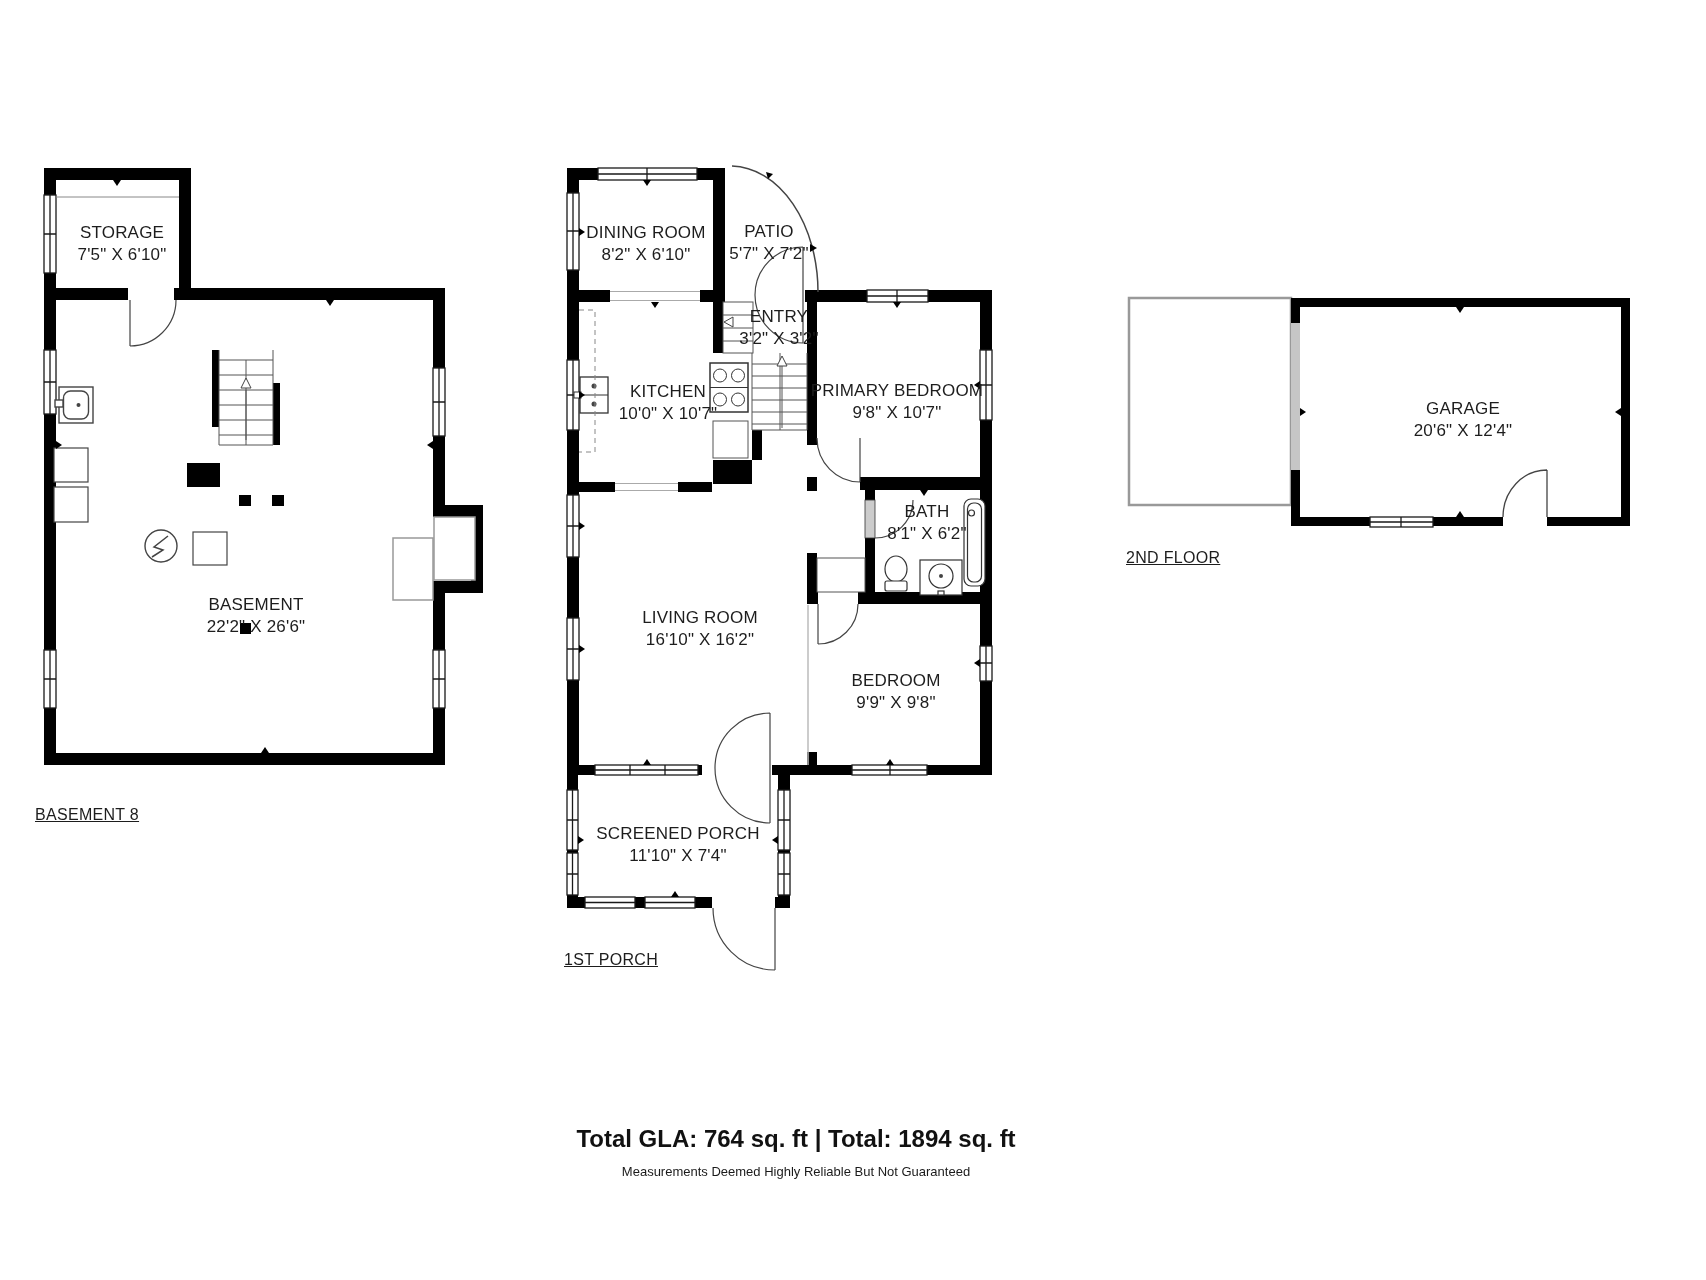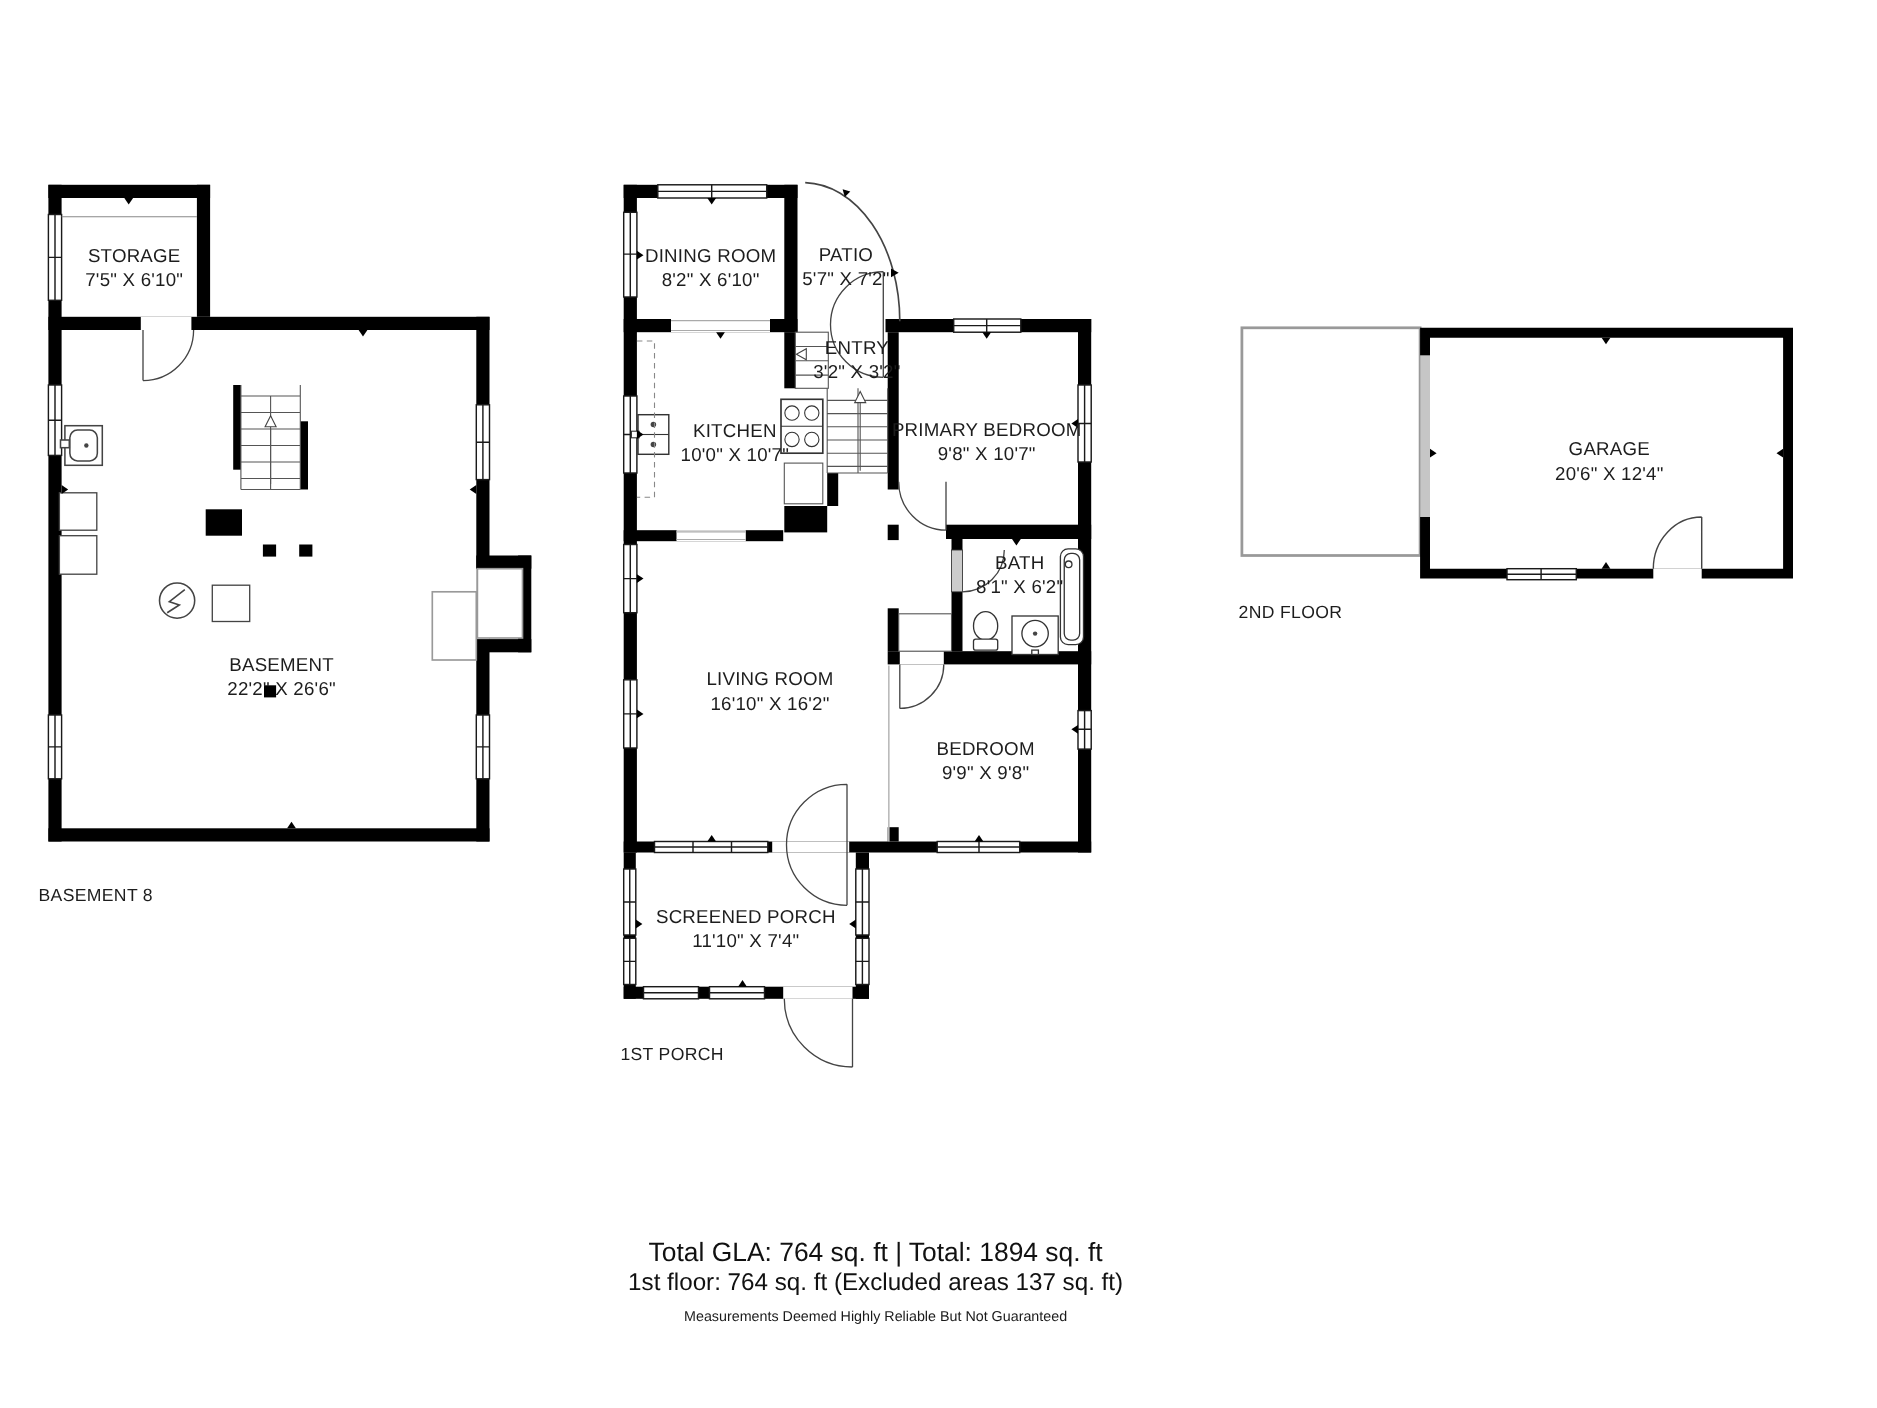--- a/index.html
+++ b/index.html
@@ -1,23 +1,23 @@
 <!DOCTYPE html>
 <html><head>
 <meta charset="utf-8">
 <style>
   html,body{margin:0;padding:0;background:#ffffff;}
   #canvas{position:relative;width:1706px;height:1280px;background:#ffffff;overflow:hidden;
           font-family:"Liberation Sans",sans-serif;}
   .plan{position:absolute;}
   .room-label{position:absolute;transform:translateX(-50%);text-align:center;
               font-size:17px;line-height:22px;color:#1d1d1d;letter-spacing:.2px;white-space:nowrap;}
-  .floor-label{position:absolute;font-size:16px;color:#1d1d1d;letter-spacing:.3px;white-space:nowrap;}
+  .floor-label{position:absolute;font-size:16px;color:#1d1d1d;letter-spacing:.3px;white-space:nowrap;text-decoration:underline;}
   .summary{position:absolute;left:396px;top:1124px;width:800px;text-align:center;color:#111;}
-  .summary .total{font-weight:normal;font-size:24px;line-height:29px;}
+  .summary .total{font-weight:bold;font-size:24px;line-height:29px;}
   .summary .line{font-size:22px;line-height:25px;}
   .summary .disclaimer{margin-top:11px;font-size:13px;color:#1a1a1a;}
 </style>
 </head>
 <body>
 
 <div id="canvas">
 
   <svg class="plan" style="left:40px;top:150px" width="450" height="620" viewBox="0 0 450 620">
 
@@ -320,17 +320,16 @@
     <div>GARAGE</div>
     <div>20'6" X 12'4"</div>
   </div>
 
   <div class="floor-label" style="left:35px;top:806px">BASEMENT 8</div>
   <div class="floor-label" style="left:564px;top:951px">1ST PORCH</div>
   <div class="floor-label" style="left:1126px;top:549px">2ND FLOOR</div>
 
   <div class="summary">
     <div class="total">Total GLA: 764 sq. ft | Total: 1894 sq. ft</div>
-    <div class="line">1st floor: 764 sq. ft (Excluded areas 137 sq. ft)</div>
     <div class="disclaimer">Measurements Deemed Highly Reliable But Not Guaranteed</div>
   </div>
 
 </div>
 
 </body></html>

